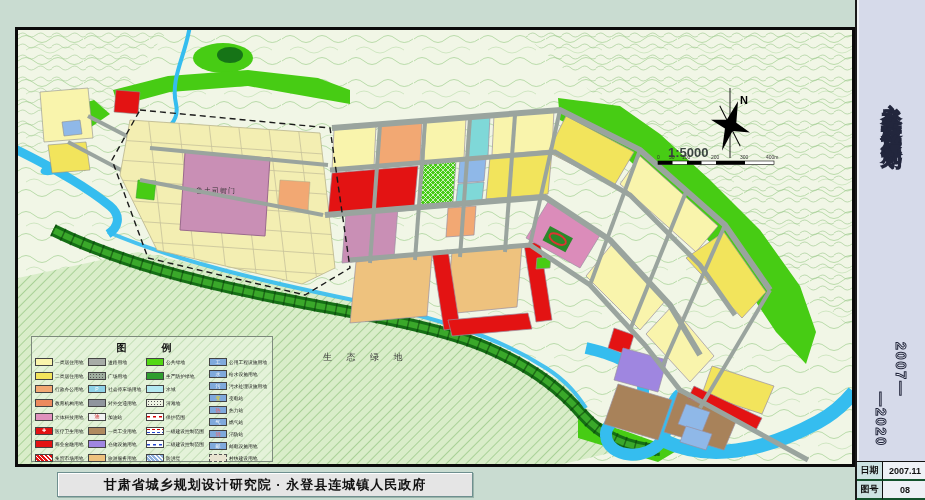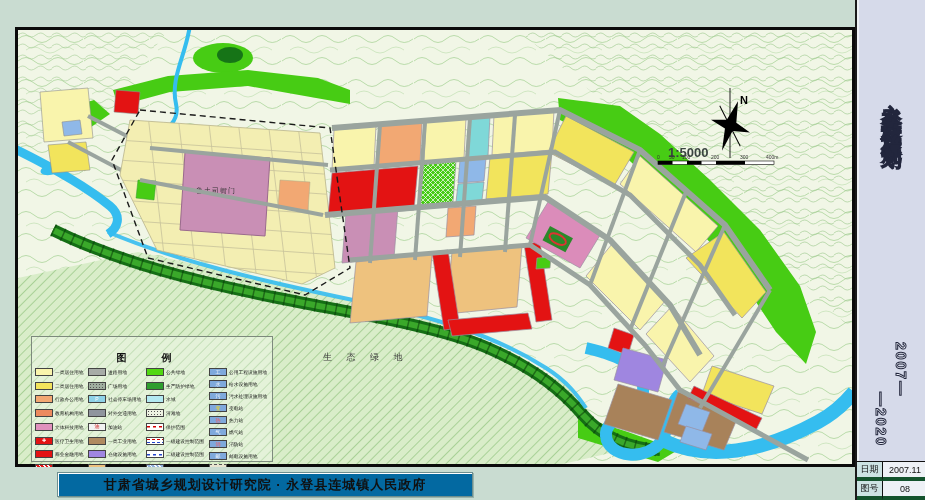--- a/index.html
+++ b/index.html
@@ -12,21 +12,21 @@
     font-weight:bold;font-size:15px;letter-spacing:5px;color:#101010;}
   #title-construction{left:455px;width:182px;}
   #title-landuse{left:657px;width:195px;}
 
   
   #map-frame{position:absolute;left:15px;top:27px;width:834px;height:434px;border:3px solid #0b0b0b;background:#f1f6e6;}
   #map-frame svg{position:absolute;left:0;top:0;}
 
   
   #legend{position:absolute;left:13px;top:306px;width:242px;height:126px;background:rgba(255,255,255,0.30);
-    border:1px solid #7d8a7d;padding:14px 3px;box-sizing:border-box;}
+    border:1px solid #7d8a7d;padding:4px 3px;box-sizing:border-box;}
   #legend .legend-title{font-size:10px;font-weight:bold;letter-spacing:16px;color:#111;text-align:center;margin:0 0 2px 0;}
   #legend .cols{display:flex;gap:3px;}
   .leg-col{display:flex;flex-direction:column;justify-content:space-between;height:106px;flex:1;}
   .leg-item{display:flex;align-items:center;gap:2px;height:10px;}
   .leg-sw{width:16px;height:6px;border:0.5px solid #444;flex:none;position:relative;
     display:flex;align-items:center;justify-content:center;font-size:5px;line-height:5px;color:#fff;overflow:hidden;}
   .leg-label{font-size:5px;color:#111;white-space:nowrap;transform:scale(.95);transform-origin:left center;}
   .sw-hatch-white{background-image:repeating-linear-gradient(45deg,rgba(255,255,255,.95) 0 1px,transparent 1px 3px);}
   .sw-dots{background-image:radial-gradient(#555 0.5px,transparent 0.6px);background-size:3px 3px;}
   .sw-line-reddash{background:#fff;background-image:repeating-linear-gradient(90deg,#d40000 0 3px,transparent 3px 6px);background-position:0 2.5px;background-size:100% 1.5px;background-repeat:no-repeat;}
@@ -38,28 +38,28 @@
   #sidebar{position:absolute;left:855px;top:0;width:70px;height:500px;background:#d6daea;
     border-left:2px solid #1a1a1a;box-shadow:inset 2px 0 0 #eef1f5,inset -2px 0 0 #b9bed4;}
   .v-title{position:absolute;left:22px;top:88px;writing-mode:vertical-rl;font-size:20px;font-weight:bold;
     letter-spacing:5px;color:#eef0fa;-webkit-text-stroke:1.2px #22263d;text-stroke:1.2px #22263d;}
   .v-years{position:absolute;writing-mode:vertical-rl;font-size:14px;font-weight:bold;letter-spacing:2px;
     color:#eef0fa;-webkit-text-stroke:1px #22263d;}
   #years-upper{left:36px;top:342px;}
   #years-lower{left:16px;top:392px;}
   #info-table{position:absolute;left:0;bottom:0;width:70px;height:38px;display:grid;
     grid-template-columns:26px 1fr;grid-template-rows:19px 19px;border-top:1.5px solid #111;background:#eef1f6;}
-  #info-table .cell{border-right:1px solid #111;border-bottom:4px solid #14532d;display:flex;align-items:center;justify-content:center;
-    font-size:9px;font-weight:normal;color:#111;}
+  #info-table .cell{border-right:1px solid #111;border-bottom:2px solid #14532d;display:flex;align-items:center;justify-content:center;
+    font-size:9px;font-weight:bold;color:#111;}
   #info-table .lab{background:#cde3e3;}
   #info-table .val{background:#eef1f6;border-right:none;}
 
   
   #footer{position:absolute;left:0;top:467px;width:855px;height:33px;background:#c9dcd1;}
-  #credit-box{position:absolute;left:57px;top:5px;width:414px;height:23px;background:#0369a1;border:1px solid #6e8f8f;
+  #credit-box{position:absolute;left:57px;top:5px;width:414px;height:23px;background:#e5e5e5;border:1px solid #6e8f8f;
     box-shadow:inset 1px 1px 0 #fff,1px 1px 0 #9ab4ab;display:flex;align-items:center;justify-content:center;
     font-size:13px;font-weight:bold;letter-spacing:1px;color:#101010;white-space:nowrap;}
 </style>
 </head>
 <body>
 
 <div id="stage">
 
 
   <div id="map-frame">

